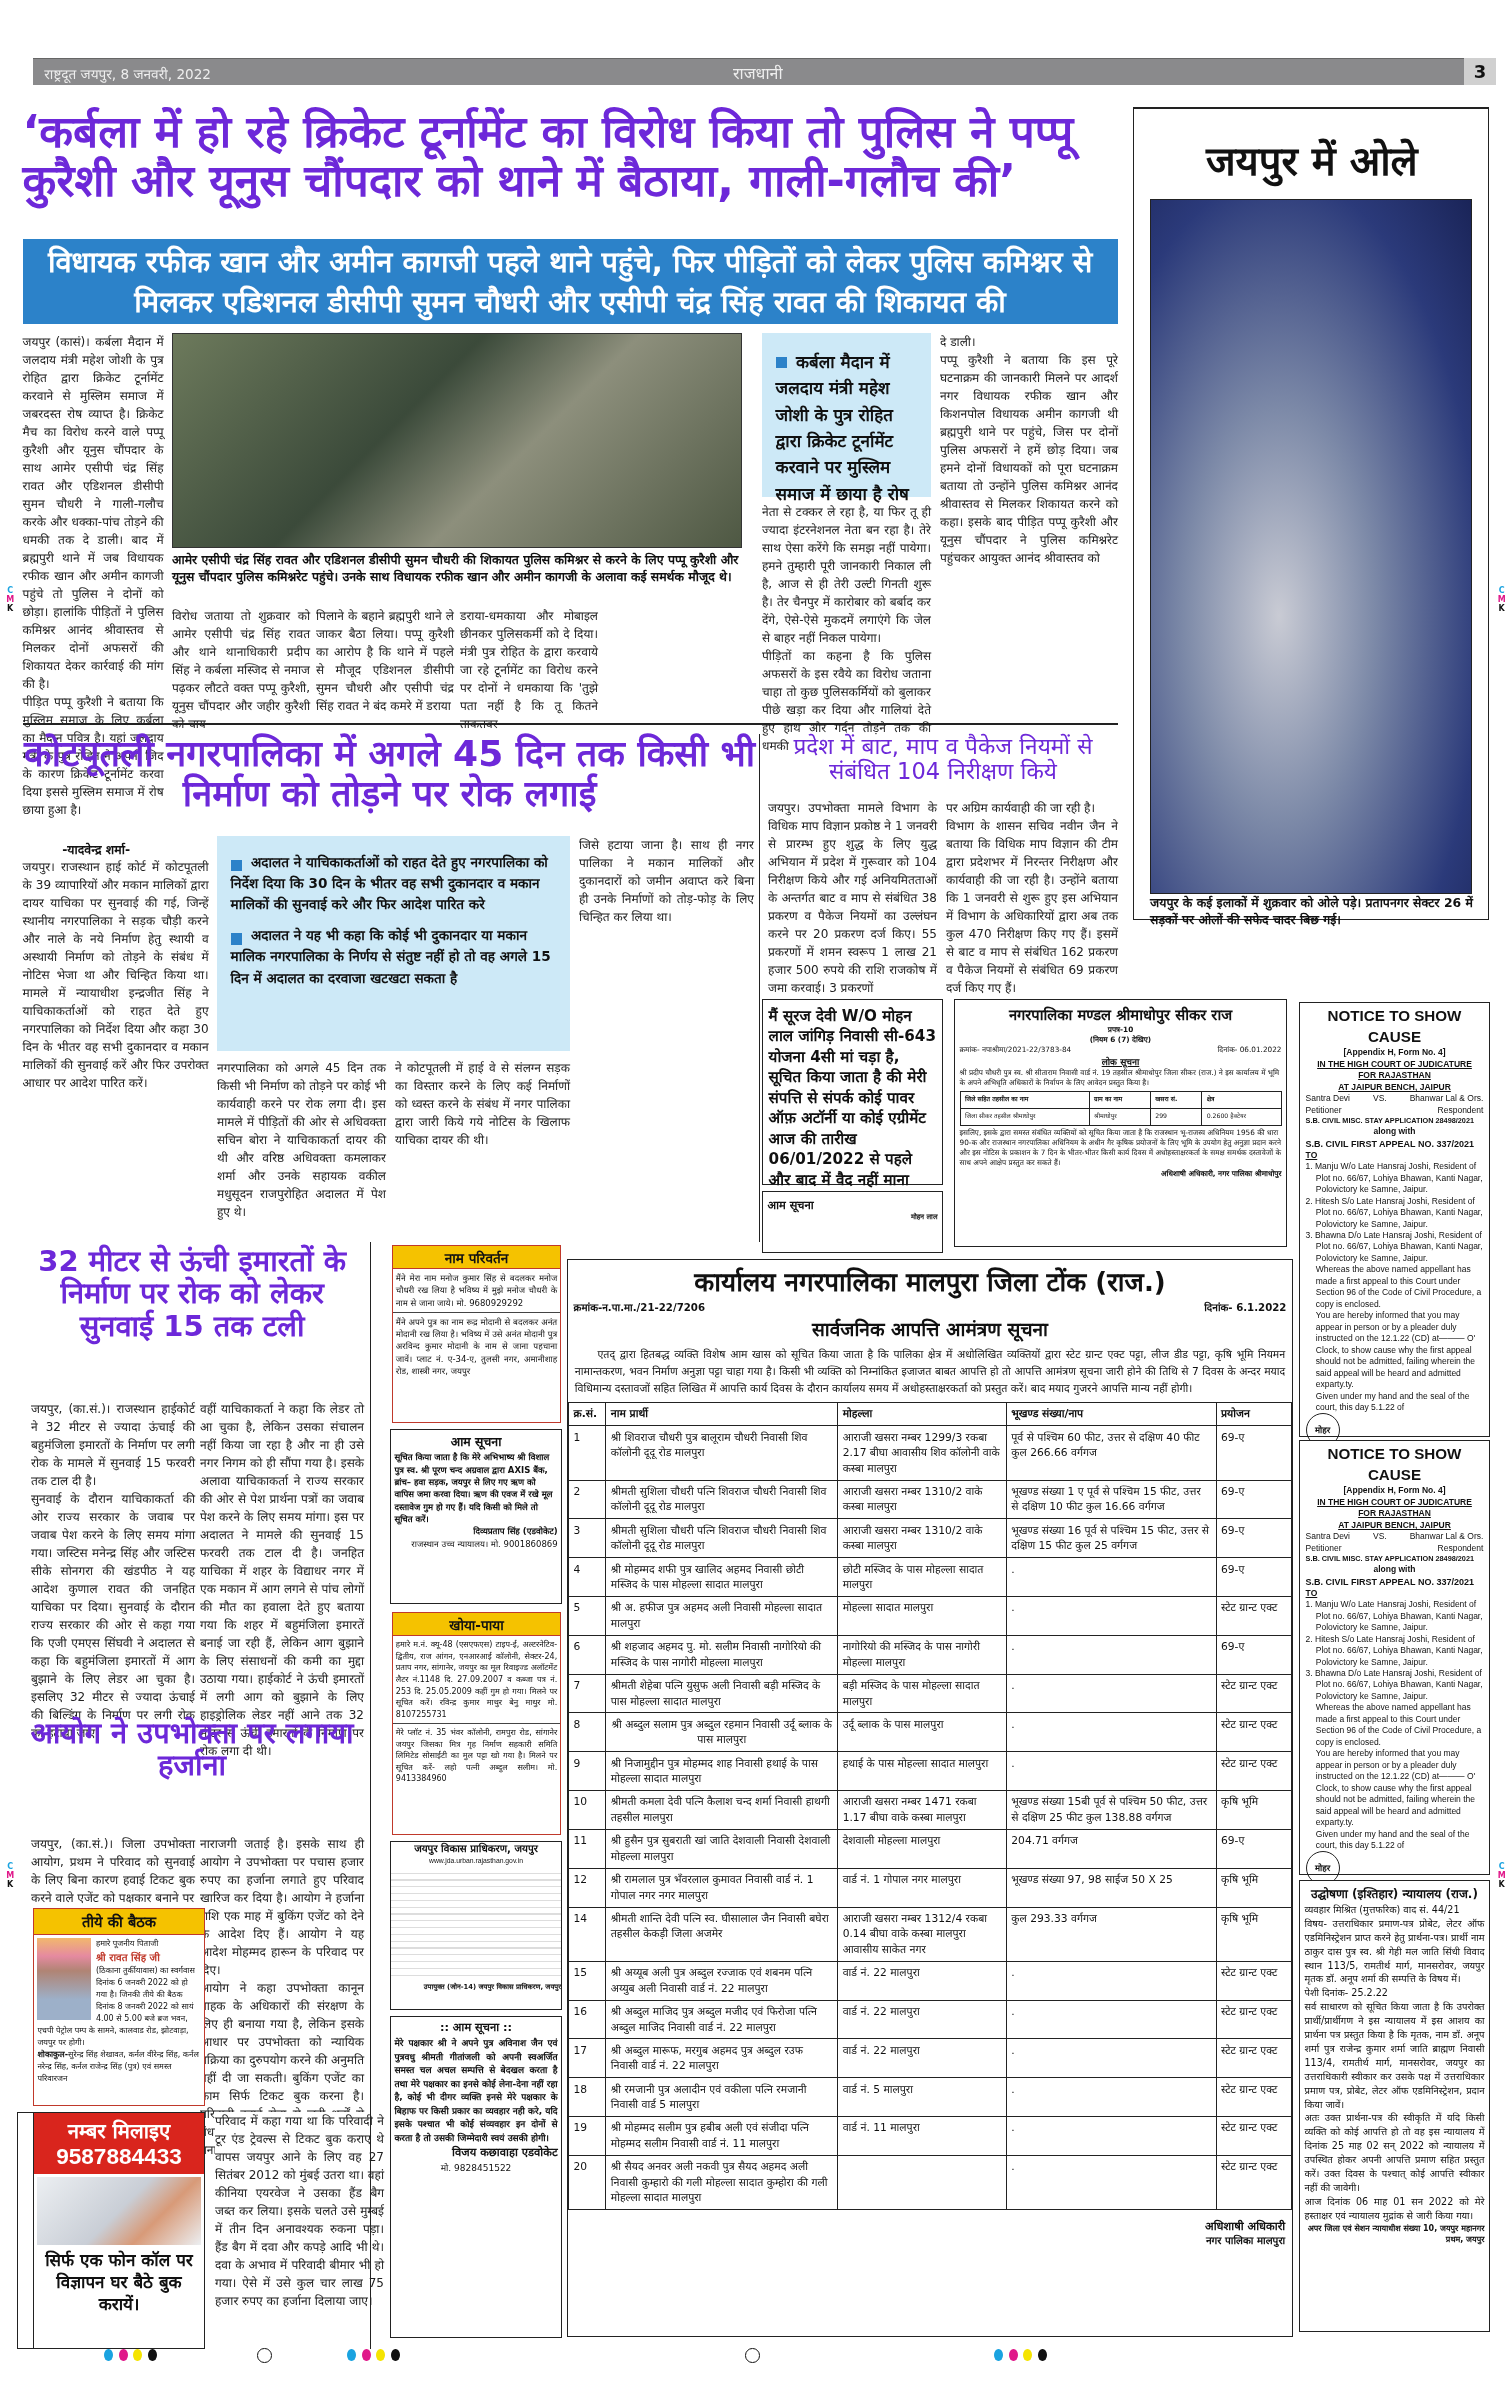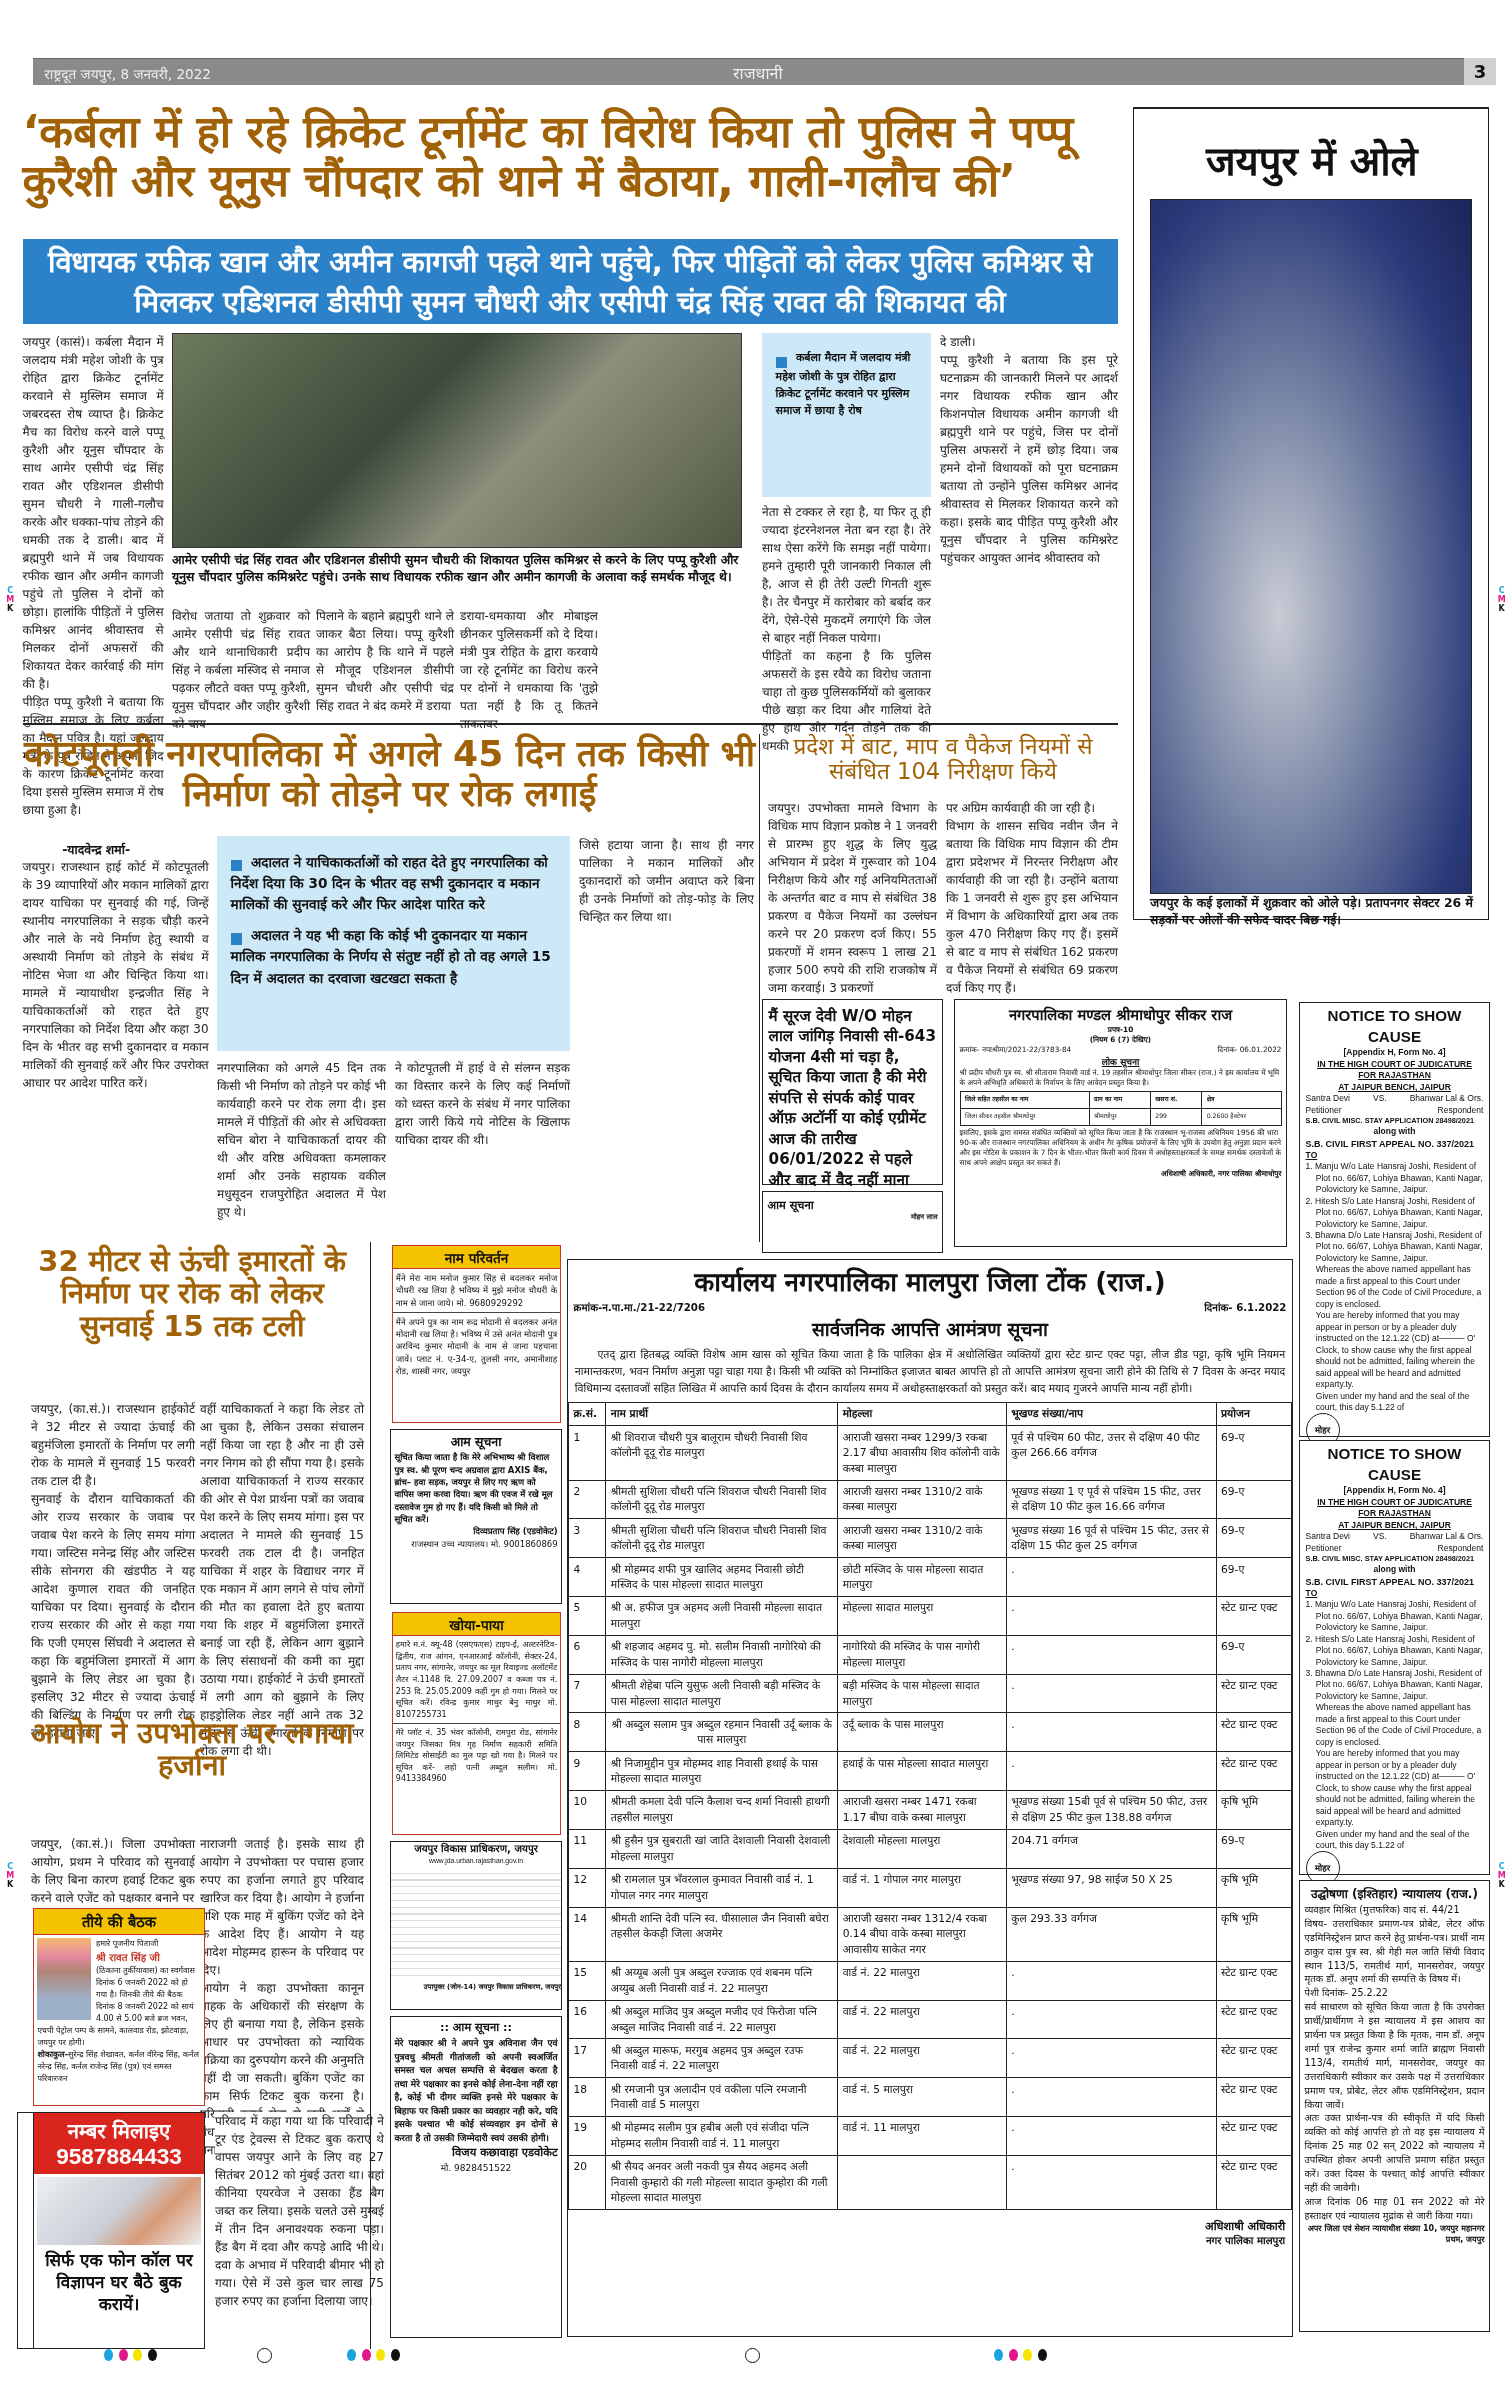--- a/index.html
+++ b/index.html
@@ -2,21 +2,21 @@
 <html style="font-size:9px"><head>
 <meta charset="utf-8">
 <style>
   * { box-sizing: border-box; margin: 0; padding: 0; }
   body { width: 1512px; height: 2401px; background: #fff; font-family: "DejaVu Sans", sans-serif; color: #111; position: relative; overflow: hidden; }
   .abs { position: absolute; }
   .header-bar { left: 33px; top: 58px; width: 1462px; height: 27px; background: #8a8a8c; color: #eee; border-top: 1.7px solid #666; }
   .header-bar .date { position: absolute; left: 11.3px; top: 4.5px; font-size: 13.6px; }
   .header-bar .section { position: absolute; left: 700px; top: 3.4px; font-size: 16px; }
   .page-num { left: 1464px; top: 58px; width: 32px; height: 27px; background: #d0d0d0; font-size: 18px; font-weight: bold; text-align: center; line-height: 27px; }
-  .headline { font-weight: bold; line-height: 1.12; color: #a16207; }
+  .headline { font-weight: bold; line-height: 1.12; color: #6d28d9; }
   .h-main { left: 22.6px; top: 107px; width: 1095px; font-size: 44px; }
   .blue-banner { left: 22.6px; top: 239px; width: 1095px; height: 85px; background: #2c82c9; color: #fff; font-size: 29px; font-weight: bold; text-align: center; line-height: 40px; padding-top: 3.4px; }
   .col-text { font-size: 12px; line-height: 1.5; text-align: justify; color: #222; }
   .photo { background: linear-gradient(135deg,#6d7a5c,#3b4a3a 40%,#8d8f7c 60%,#4e5843); border: 1.1px solid #333; }
   .photo-caption { font-size: 12.4px; font-weight: bold; line-height: 1.4; }
   .callout { background: #cde9f7; padding: 16px 13.6px; }
   .callout .bullet { display: inline-block; width: 11.3px; height: 11.3px; background: #2c82c9; margin-right: 9px; vertical-align: top; margin-top: 8px; }
   .callout-text { font-weight: bold; font-size: 18px; line-height: 1.55; }
   .jaipur-box { left: 1133px; top: 107px; width: 356px; height: 813px; border: 1.1px solid #222; border-top: 2.8px solid #222; }
   .jaipur-box .title { position: absolute; left: 11.3px; top: 22.6px; width: 333px; font-size: 40px; font-weight: bold; text-align: center; }
@@ -59,21 +59,21 @@
 <div class="abs blue-banner">विधायक रफीक खान और अमीन कागजी पहले थाने पहुंचे, फिर पीड़ितों को लेकर पुलिस कमिश्नर से मिलकर एडिशनल डीसीपी सुमन चौधरी और एसीपी चंद्र सिंह रावत की शिकायत की</div>
 
 <div class="abs col-text" style="left: 22.6px; top: 333px; width: 141px; white-space: pre-line;">जयपुर (कासं)। कर्बला मैदान में जलदाय मंत्री महेश जोशी के पुत्र रोहित द्वारा क्रिकेट टूर्नामेंट करवाने से मुस्लिम समाज में जबरदस्त रोष व्याप्त है। क्रिकेट मैच का विरोध करने वाले पप्पू कुरैशी और यूनुस चौंपदार के साथ आमेर एसीपी चंद्र सिंह रावत और एडिशनल डीसीपी सुमन चौधरी ने गाली-गलौच करके और धक्का-पांच तोड़ने की धमकी तक दे डाली। बाद में ब्रह्मपुरी थाने में जब विधायक रफीक खान और अमीन कागजी पहुंचे तो पुलिस ने दोनों को छोड़ा। हालांकि पीड़ितों ने पुलिस कमिश्नर आनंद श्रीवास्तव से मिलकर दोनों अफसरों की शिकायत देकर कार्रवाई की मांग की है।
  पीड़ित पप्पू कुरैशी ने बताया कि मुस्लिम समाज के लिए कर्बला का मैदान पवित्र है। यहां जलदाय मंत्री के पुत्र रोहित ने अपनी जिद के कारण क्रिकेट टूर्नामेंट करवा दिया इससे मुस्लिम समाज में रोष छाया हुआ है।</div>
 <div class="abs photo" style="left:172px;top:333px;width:570px;height:215px;"></div>
 <div class="abs photo-caption" style="left:172px;top:551px;width:570px;">आमेर एसीपी चंद्र सिंह रावत और एडिशनल डीसीपी सुमन चौधरी की शिकायत पुलिस कमिश्नर से करने के लिए पप्पू कुरैशी और यूनुस चौंपदार पुलिस कमिश्नरेट पहुंचे। उनके साथ विधायक रफीक खान और अमीन कागजी के अलावा कई समर्थक मौजूद थे।</div>
 <div class="abs col-text" style="left: 172px; top: 607px; width: 138px; white-space: pre-line;">विरोध जताया तो शुक्रवार को आमेर एसीपी चंद्र सिंह रावत और थाने थानाधिकारी प्रदीप सिंह ने कर्बला मस्जिद से नमाज पढ़कर लौटते वक्त पप्पू कुरैशी, यूनुस चौंपदार और जहीर कुरैशी को चाय</div>
 <div class="abs col-text" style="left: 316px; top: 607px; width: 138px; white-space: pre-line;">पिलाने के बहाने ब्रह्मपुरी थाने ले जाकर बैठा लिया। पप्पू कुरैशी का आरोप है कि थाने में पहले से मौजूद एडिशनल डीसीपी सुमन चौधरी और एसीपी चंद्र सिंह रावत ने बंद कमरे में डराया</div>
 <div class="abs col-text" style="left: 460px; top: 607px; width: 138px; white-space: pre-line;">डराया-धमकाया और मोबाइल छीनकर पुलिसकर्मी को दे दिया। मंत्री पुत्र रोहित के द्वारा करवाये जा रहे टूर्नामेंट का विरोध करने पर दोनों ने धमकाया कि 'तुझे पता नहीं है कि तू कितने ताकतवर</div>
 <div class="abs callout" style="left:762px;top:333px;width:169px;height:164px;">
-  <span class="bullet"></span><span class="callout-text" style="font-size:11px;">कर्बला मैदान में जलदाय मंत्री महेश जोशी के पुत्र रोहित द्वारा क्रिकेट टूर्नामेंट करवाने पर मुस्लिम समाज में छाया है रोष</span>
+  <span class="bullet"></span><span class="callout-text" style="font-size:17px;">कर्बला मैदान में जलदाय मंत्री महेश जोशी के पुत्र रोहित द्वारा क्रिकेट टूर्नामेंट करवाने पर मुस्लिम समाज में छाया है रोष</span>
 </div>
 <div class="abs col-text" style="left: 762px; top: 503px; width: 169px; white-space: pre-line;">नेता से टक्कर ले रहा है, या फिर तू ही ज्यादा इंटरनेशनल नेता बन रहा है। तेरे साथ ऐसा करेंगे कि समझ नहीं पायेगा। हमने तुम्हारी पूरी जानकारी निकाल ली है, आज से ही तेरी उल्टी गिनती शुरू है। तेर चैनपुर में कारोबार को बर्बाद कर देंगे, ऐसे-ऐसे मुकदमें लगाएंगे कि जेल से बाहर नहीं निकल पायेगा।
  पीड़ितों का कहना है कि पुलिस अफसरों के इस रवैये का विरोध जताना चाहा तो कुछ पुलिसकर्मियों को बुलाकर पीछे खड़ा कर दिया और गालियां देते हुए हाथ और गर्दन तोड़ने तक की धमकी</div>
 <div class="abs col-text" style="left: 940px; top: 333px; width: 178px; white-space: pre-line;">दे डाली।
  पप्पू कुरैशी ने बताया कि इस पूरे घटनाक्रम की जानकारी मिलने पर आदर्श नगर विधायक रफीक खान और किशनपोल विधायक अमीन कागजी थी ब्रह्मपुरी थाने पर पहुंचे, जिस पर दोनों पुलिस अफसरों ने हमें छोड़ दिया। जब हमने दोनों विधायकों को पूरा घटनाक्रम बताया तो उन्होंने पुलिस कमिश्नर आनंद श्रीवास्तव से मिलकर शिकायत करने को कहा। इसके बाद पीड़ित पप्पू कुरैशी और यूनुस चौंपदार ने पुलिस कमिश्नरेट पहुंचकर आयुक्त आनंद श्रीवास्तव को</div>
 
 <div class="abs jaipur-box">
   <div class="title">जयपुर में ओले</div>
   <div class="hail-photo"></div>
   <div class="hail-caption">जयपुर के कई इलाकों में शुक्रवार को ओले पड़े। प्रतापनगर सेक्टर 26 में सड़कों पर ओलों की सफेद चादर बिछ गई।</div>

